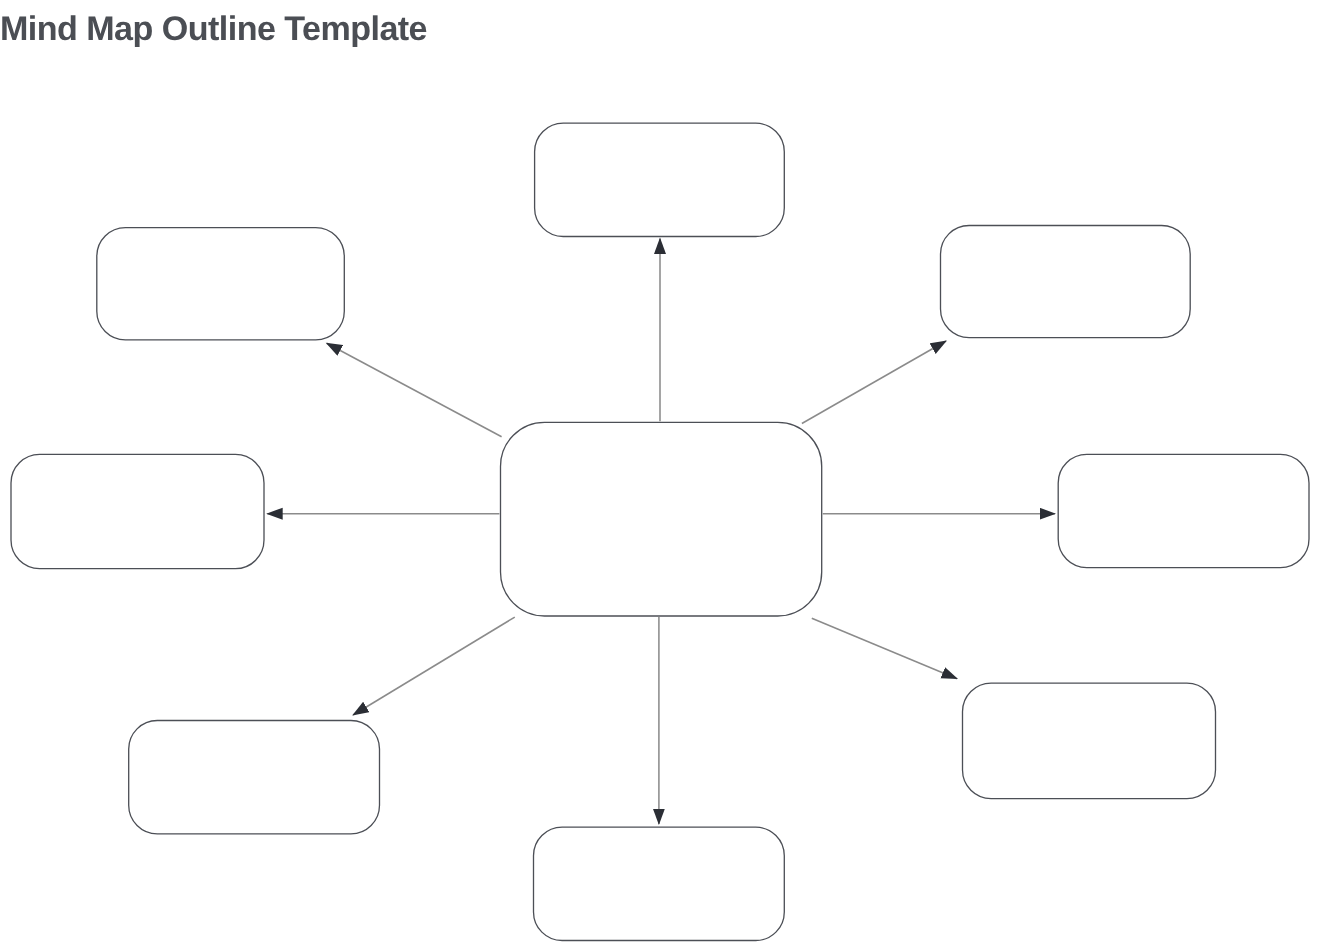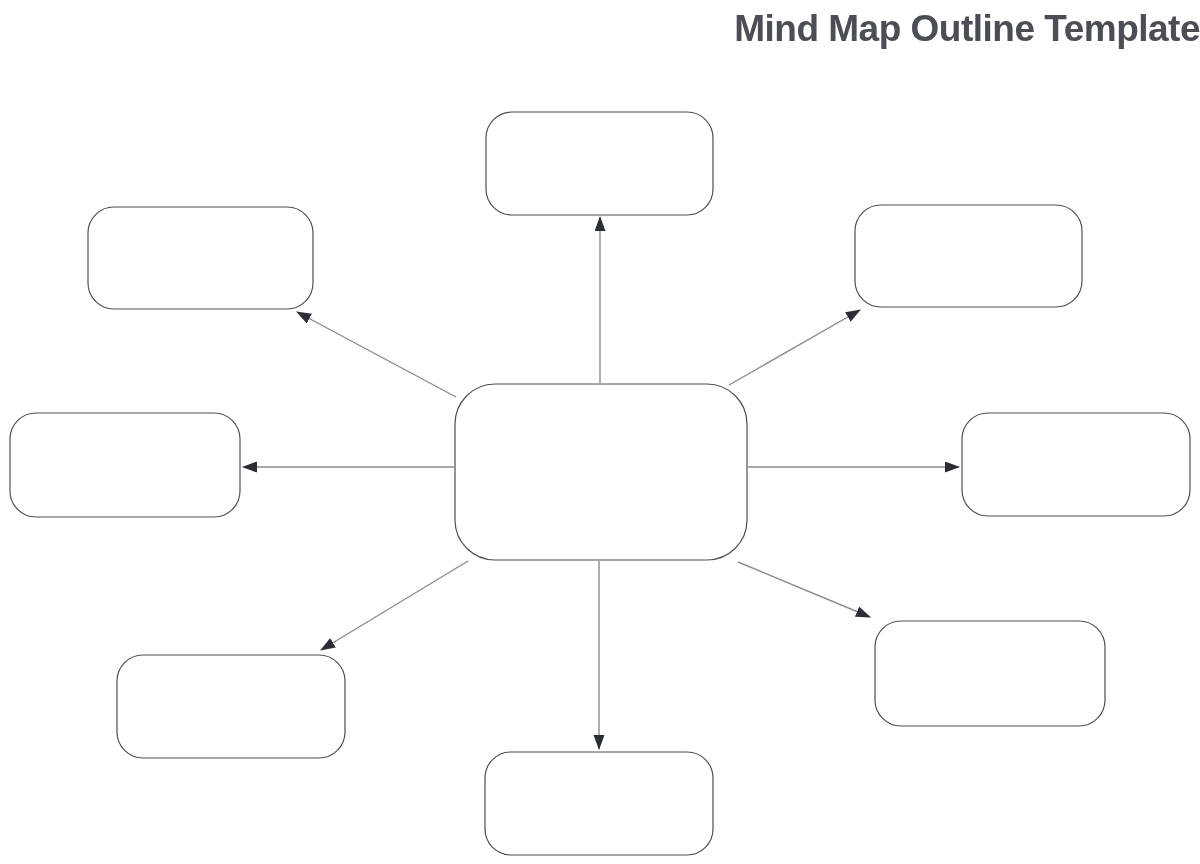--- a/index.html
+++ b/index.html
@@ -13,22 +13,22 @@
     height: 864px;
     background: #ffffff;
     overflow: hidden;
     font-family: "Liberation Sans", sans-serif;
   }
   .page-title {
     position: absolute;
     top: 8px;
     left: 0;
     width: 100%;
-    text-align: right;
-    font-size: 37px;
+    text-align: left;
+    font-size: 31px;
     font-weight: 700;
     letter-spacing: -0.5px;
     color: #4b4e54;
     user-select: none;
   }
   .diagram-canvas {
     position: absolute;
     top: 0;
     left: 0;
   }

